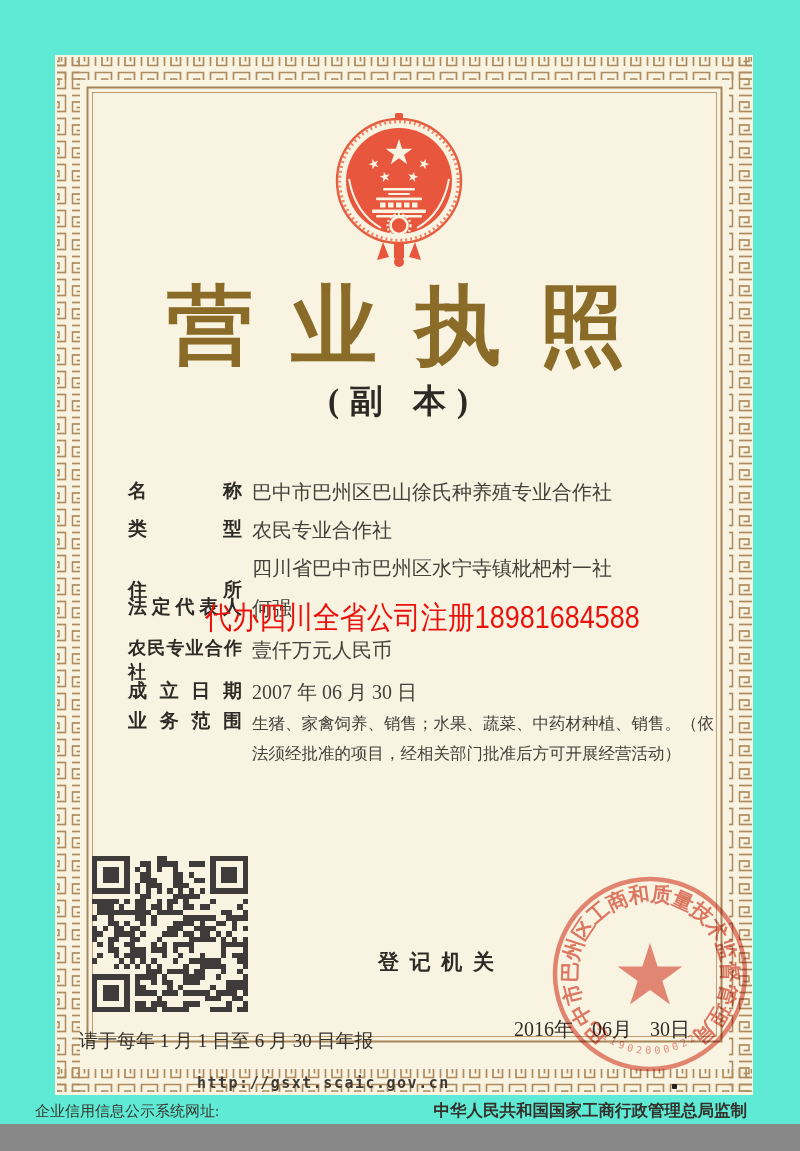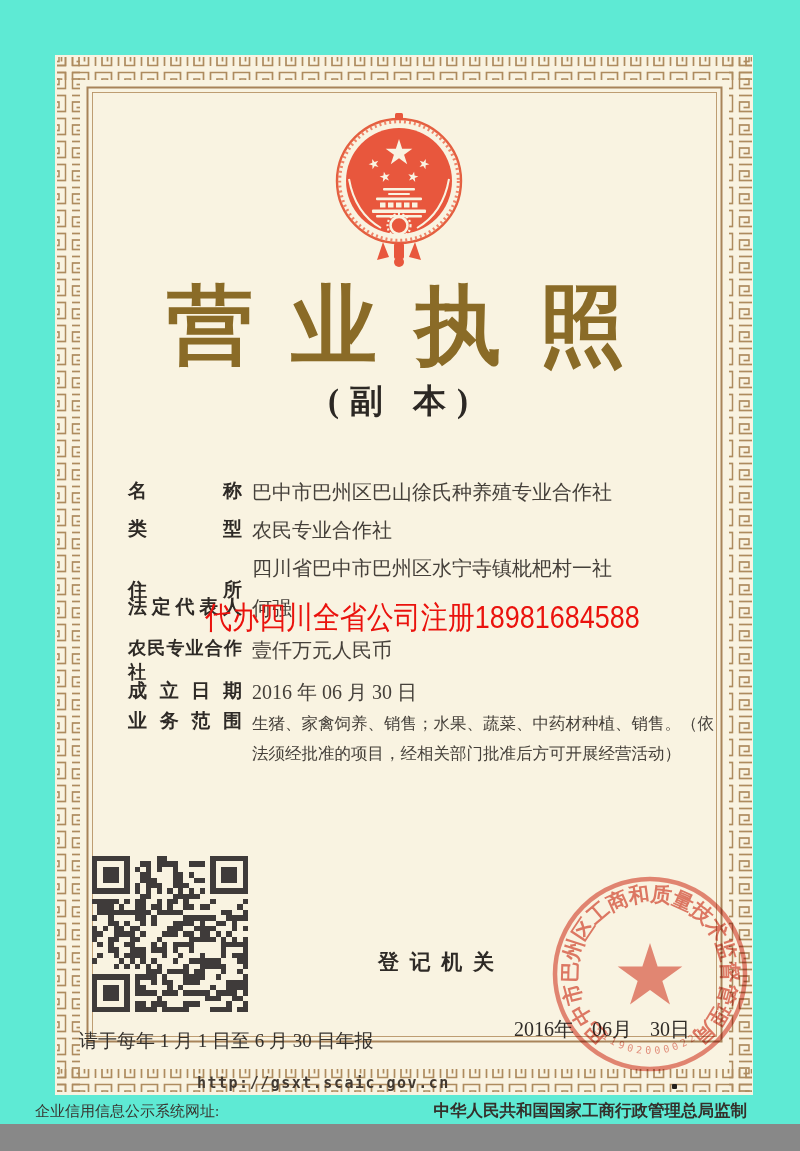--- a/index.html
+++ b/index.html
@@ -124,21 +124,21 @@
   <div class="f-label" style="top:577px">住所</div>
   <div class="f-value" style="top:555px">四川省巴中市巴州区水宁寺镇枇杷村一社</div>
 
   <div class="f-label" style="top:594px">法定代表人</div>
   <div class="f-value" style="top:595px">何强</div>
 
   <div class="f-label" style="top:636px;font-size:18px">农民专业合作社</div>
   <div class="f-value" style="top:637px">壹仟万元人民币</div>
 
   <div class="f-label" style="top:678px">成立日期</div>
-  <div class="f-value" style="top:679px">2016 年 06 月 30 日</div>
+  <div class="f-value" style="top:679px">2007 年 06 月 30 日</div>
 
   <div class="f-label" style="top:708px">业务范围</div>
   <div class="f-value scope" style="top:709px">生猪、家禽饲养、销售；水果、蔬菜、中药材种植、销售。（依法须经批准的项目，经相关部门批准后方可开展经营活动）</div>
 
   <div class="agent-mark">代办四川全省公司注册18981684588</div>
 
   <div class="qr-wrap">
     <svg id="qr" width="156" height="156" viewBox="0 0 29 29" shape-rendering="crispEdges">
         <rect x="12" y="0" width="1" height="1" fill="#3f3b3a"></rect>
         <rect x="13" y="0" width="1" height="1" fill="#3f3b3a"></rect>

